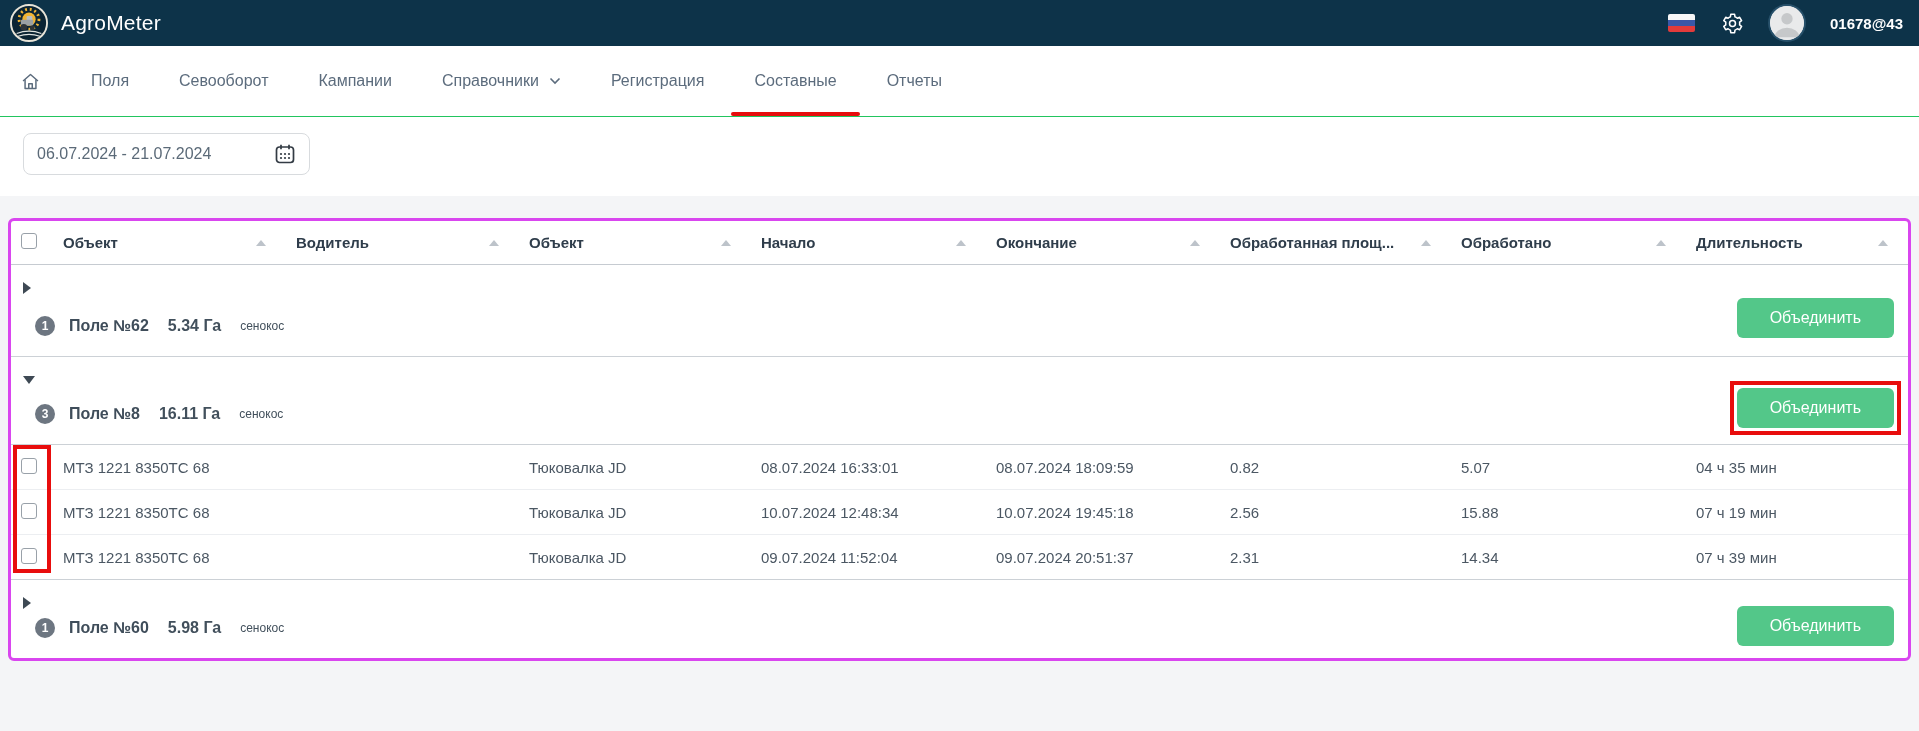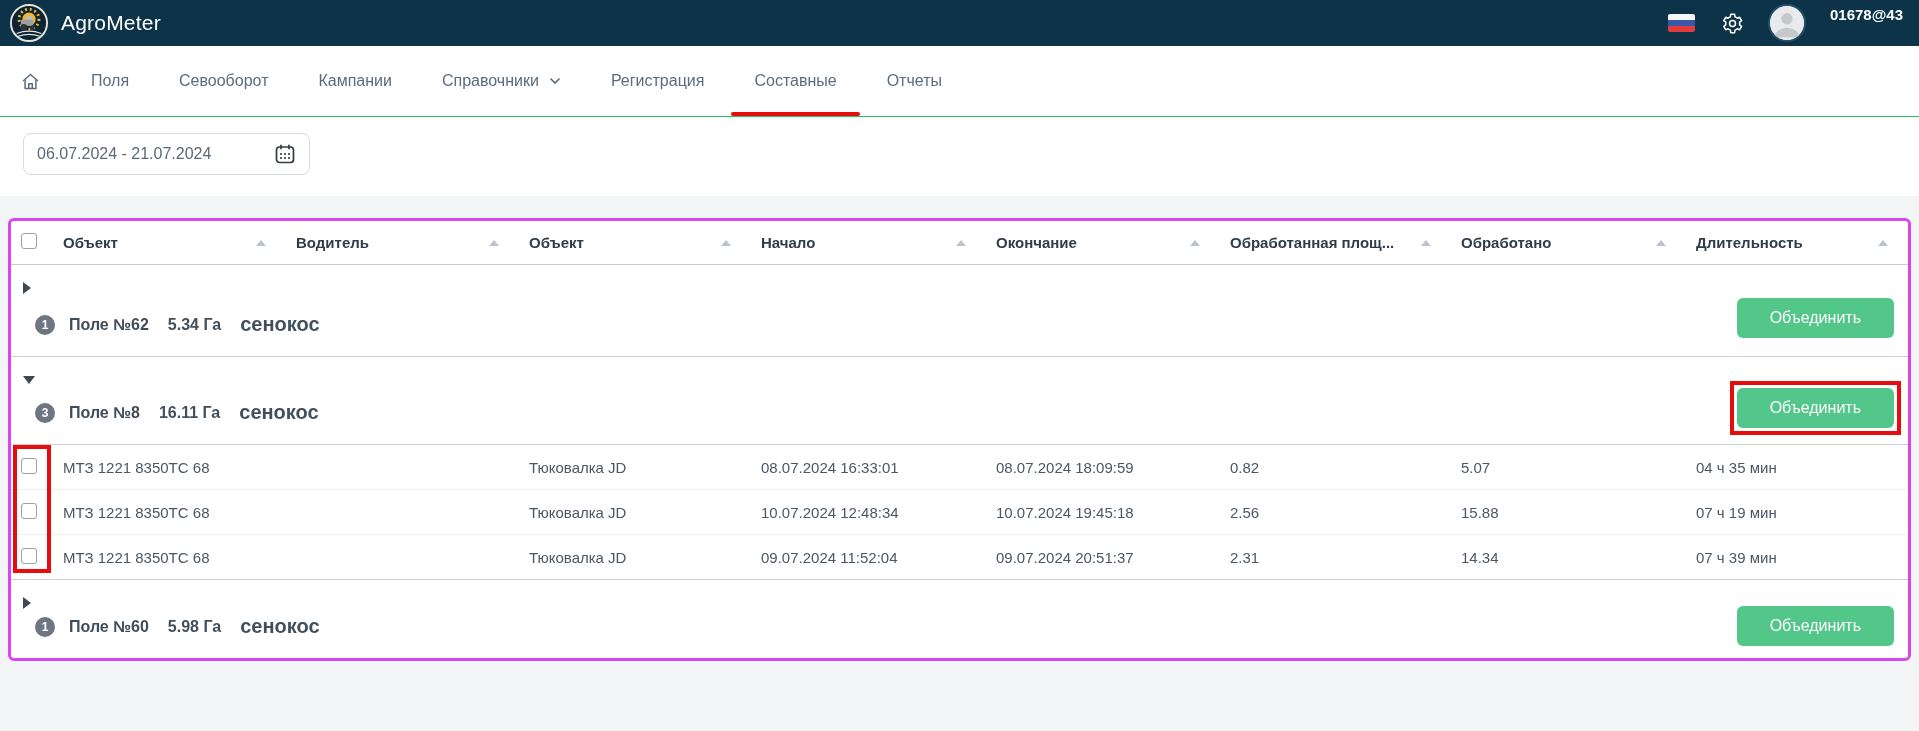--- a/index.html
+++ b/index.html
@@ -9,21 +9,21 @@
 
   
   .topbar { height:46px; background:#0d3349; display:flex; align-items:center; padding:0 16px 0 10px; }
   .logo { width:38px; height:38px; flex:0 0 auto; }
   .app-title { color:#fff; font-size:21px; font-weight:400; margin-left:13px; letter-spacing:.2px; }
   .topbar-right { margin-left:auto; display:flex; align-items:center; gap:26px; }
   .flag { width:27px; height:18px; border-radius:2px; overflow:hidden; display:flex; flex-direction:column; }
   .flag div { flex:1; }
   .flag .w { background:#f7f7f7; } .flag .b { background:#3a57a8; } .flag .r { background:#e23b3b; }
   .gear { width:23px; height:23px; display:block; }
-  .user-cluster { display:flex; gap:26px; }
+  .user-cluster { display:flex; align-items:center; gap:26px; }
   .avatar { width:34px; height:34px; border-radius:50%; overflow:hidden; background:#e9eaeb; box-shadow:0 0 0 2px #27506a; }
   .username { color:#fff; font-size:15px; font-weight:700; }
 
   
   .navbar { height:71px; background:#fff; border-bottom:1px solid #22c55e; display:flex; align-items:center; padding-left:20px; }
   .nav-home { margin-right:50px; display:flex; align-items:center; cursor:pointer; }
   .nav-item { position:relative; height:100%; display:flex; align-items:center; margin-right:50px;
               color:#5c6c7d; font-size:16px; cursor:pointer; white-space:nowrap; }
   .nav-item .chev { margin-left:10px; display:inline-flex; }
   .nav-item.active::after { content:""; position:absolute; left:-23px; right:-23px; bottom:0;
@@ -56,21 +56,21 @@
   .expander { position:absolute; left:12px; top:16px; width:12px; height:12px; cursor:pointer; }
   .tri-right { width:0; height:0; border-top:6px solid transparent; border-bottom:6px solid transparent;
                border-left:8px solid #3e4954; margin-top:1px; }
   .tri-down { width:0; height:0; border-left:6px solid transparent; border-right:6px solid transparent;
               border-top:8px solid #3e4954; margin-top:3px; }
   .group-info { position:absolute; left:24px; bottom:20px; display:flex; align-items:center; }
   .badge { width:20px; height:20px; border-radius:50%; background:#6d7681; color:#fff; font-size:12px;
            font-weight:700; display:flex; align-items:center; justify-content:center; flex:0 0 auto; }
   .group-name { margin-left:14px; font-size:16px; font-weight:700; color:#3f4d5a; }
   .group-area { margin-left:19px; font-size:16px; font-weight:700; color:#42505c; }
-  .group-crop { margin-left:19px; font-size:20px; font-weight:700; color:#42505c; }
+  .group-crop { margin-left:19px; font-size:12px; font-weight:400; color:#42505c; }
 
   .merge-wrap { position:absolute; right:14px; top:50%; transform:translateY(-50%); margin-top:7px; }
   .merge-wrap.highlighted { border:4px solid #e80d0d; padding:3px; right:7px; }
   .merge-btn { height:40px; padding:0 33px; background:#53c789; color:#fff; border:none; border-radius:6px;
                font-size:16px; font-family:"Liberation Sans", sans-serif; cursor:pointer; display:block; }
 
   .rows-wrap { position:relative; }
   .detail-row { height:45px; border-bottom:1px solid #eceef1; font-size:15px; color:#4b5763; }
   .detail-row.last { border-bottom:1px solid #ccd1d6; }
   .detail-row .cell { white-space:nowrap; overflow:hidden; }

